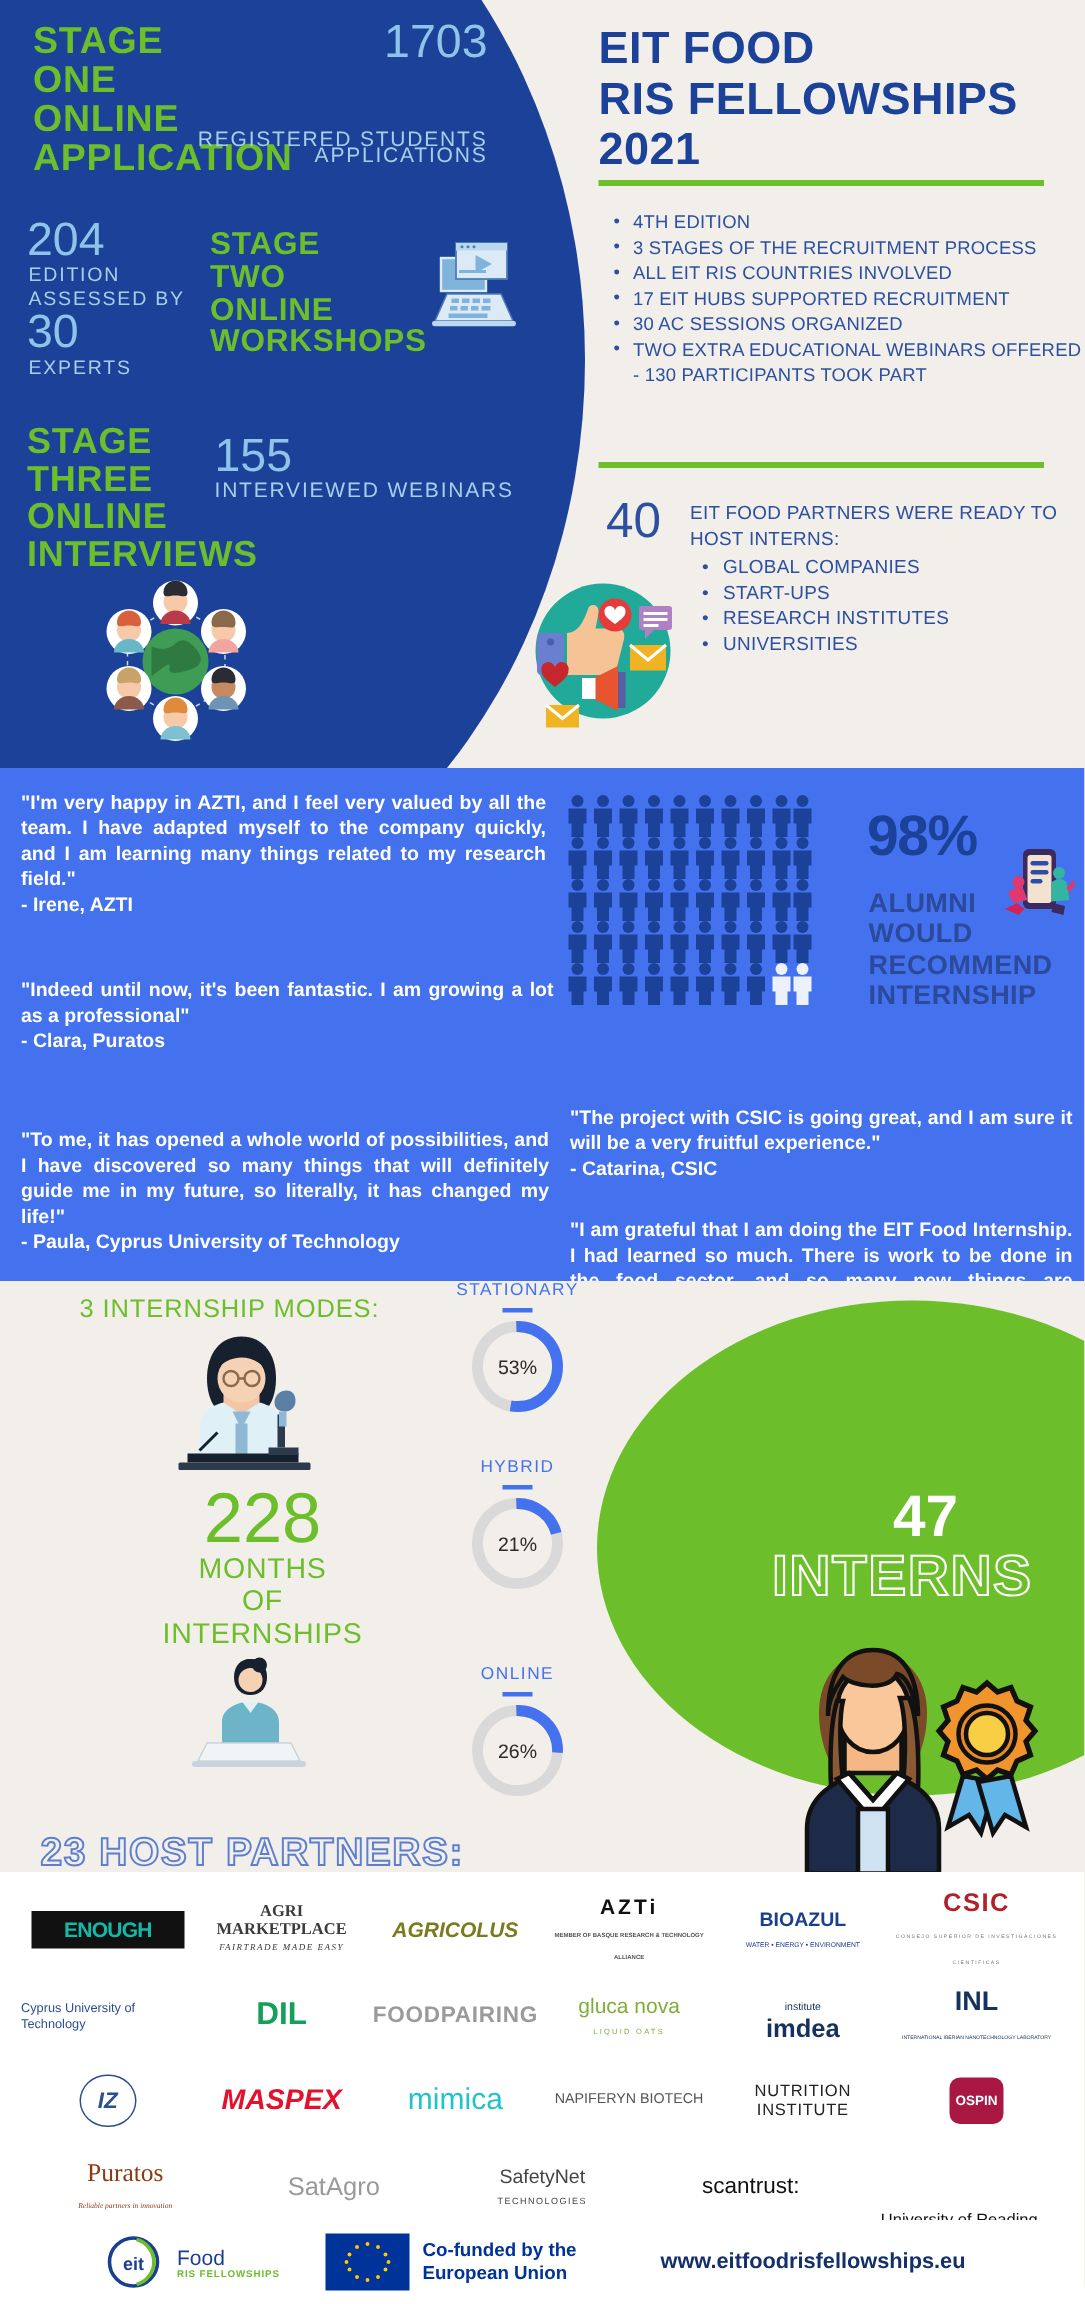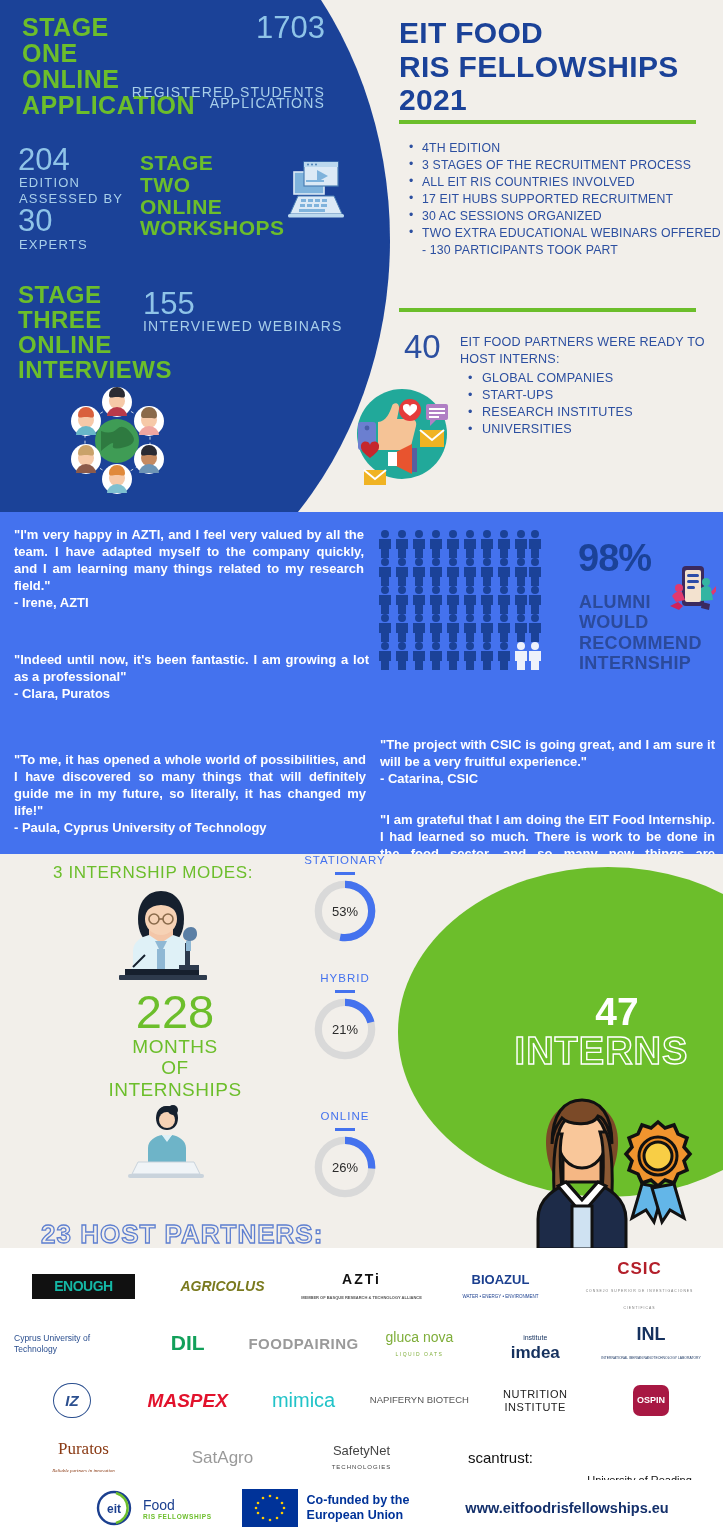--- a/index.html
+++ b/index.html
@@ -84,31 +84,31 @@
   .donut .val { position:absolute; inset:0; display:flex; align-items:center; justify-content:center;
                 font-size:13px; color:#2b2b2b; transform:none; }
   .dlabel { position:absolute; color:#4472EE; font-size:11.5px; letter-spacing:1px; text-align:center; width:110px; }
   .dtick { position:absolute; width:20px; height:3px; background:#4472EE; }
 
   .n47 { position:absolute; left:512px; top:136px; width:210px; text-align:center; color:#fff; font-size:39px; font-weight:bold; }
   .interns { position:absolute; left:480px; top:176px; width:243px; text-align:center; font-size:38px; font-weight:bold;
              color:transparent; -webkit-text-stroke:1.4px #fff; letter-spacing:1px; }
   .intern-ill { position:absolute; left:508px; top:230px; width:215px; height:165px; }
   .partners-title { position:absolute; left:27px; top:365px; font-size:26px; font-weight:bold; letter-spacing:1px;
-                    color:transparent;margin-left:14px; -webkit-text-stroke:1.3px #5e7fd0; }
+                    color:transparent; -webkit-text-stroke:1.3px #5e7fd0; }
 
   
   .logos { position:absolute; left:0; top:1248px; width:723px; height:232px; background:#fff; padding:10px 14px 0; }
   .logorow { display:flex; align-items:center; justify-content:space-between; height:57px; }
   .logocell { flex:1; display:flex; align-items:center; justify-content:center; height:100%; }
   .lg { font-size:10px; text-align:center; line-height:1.05; }
 
   
   .footer { position:absolute; left:0; top:1480px; width:723px; height:56px; background:#fff;
-            display:flex; align-items:center;padding-left:25px; }
+            display:flex; align-items:center; }
   .eitlogo { margin-left:70px; display:flex; align-items:center; gap:6px; }
   .eu-flag { width:56px; height:38px; background:#003399; margin-left:30px; position:relative; }
   .eu-txt { color:#003399; font-size:12.5px; font-weight:bold; line-height:1.18; margin-left:9px; }
   .site { margin-left:56px; color:#14306b; font-size:14.5px; font-weight:bold; }
 </style>
 </head>
 <body>
 
 <div class="page">
 
@@ -457,20 +457,26 @@
     <div class="partners-title">23 HOST PARTNERS:</div>
   </section>
 
   <section class="logos">
 
     <div class="logorow">
       <div class="logocell">
         <span class="lg" style="background:#111;color:#14b8a6;font-weight:bold;font-size:14px;padding:5px 22px;letter-spacing:-.5px;">ENOUGH</span>
       </div>
       <div class="logocell">
+        <span class="lg" style="font-family:'Liberation Serif',serif;color:#3b3b3b;font-size:11px;">
+          <b>AGRI MARKETPLACE</b><br>
+          <i style="font-size:6px;letter-spacing:1px;">FAIRTRADE MADE EASY</i>
+        </span>
+      </div>
+      <div class="logocell">
         <span class="lg" style="color:#7a7a1e;font-weight:bold;font-size:14px;font-style:italic;">AGRICOLUS</span>
       </div>
       <div class="logocell">
         <span class="lg" style="color:#111;font-size:14px;font-weight:bold;letter-spacing:2px;">
           <span>AZTi</span><br>
           <span style="font-size:4px;letter-spacing:0;color:#555;">MEMBER OF BASQUE RESEARCH &amp; TECHNOLOGY ALLIANCE</span>
         </span>
       </div>
       <div class="logocell">
         <span class="lg" style="color:#1b3f8f;font-weight:bold;font-size:13px;">

